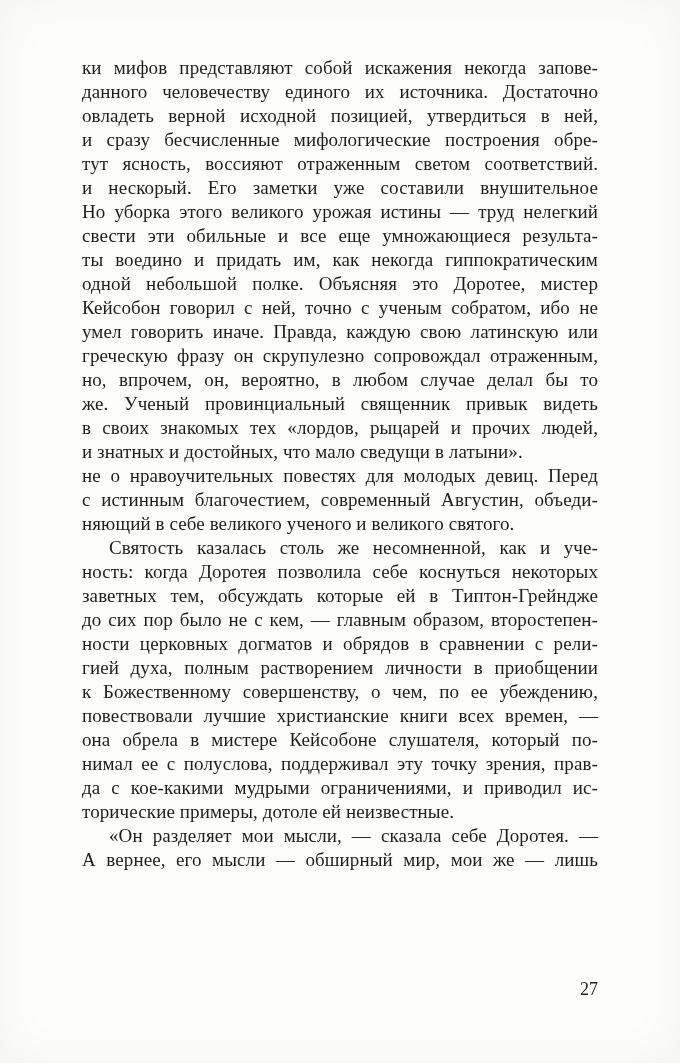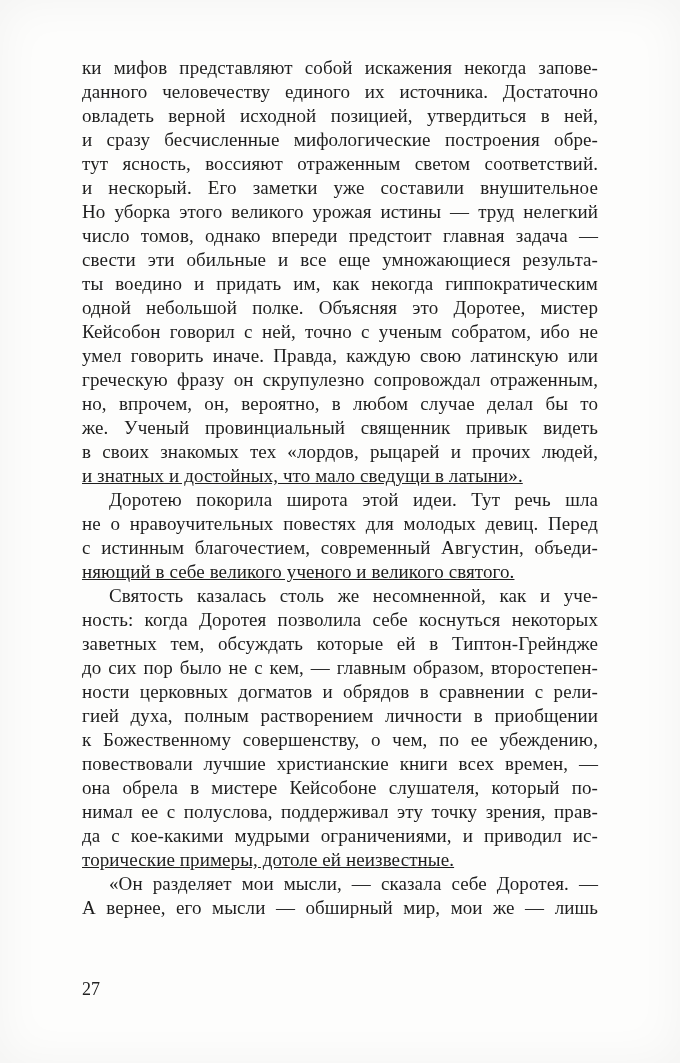--- a/index.html
+++ b/index.html
@@ -25,55 +25,53 @@
     line-height: 24px;
   }
   .line {
     height: 24px;
     text-align: justify;
     text-align-last: justify;
     white-space: nowrap;
     letter-spacing: 0.1px;
   }
   .line.indent { text-indent: 27px; }
-  .line.para-end { text-align-last: left; text-decoration: underline; }
+  .line.para-end { text-align-last: left; }
   .page-number {
     position: absolute;
     left: 82px; top: 978px;
     width: 516px;
-    text-align: left;
+    text-align: right;
     color: #222222;
     font-size: 18px;
     line-height: 22px;
   }
 </style>
 </head>
 <body>
 
 <div class="page">
   <main class="text-block">
       <div class="line">ки мифов представляют собой искажения некогда запове-</div>
       <div class="line">данного человечеству единого их источника. Достаточно</div>
       <div class="line">овладеть верной исходной позицией, утвердиться в ней,</div>
       <div class="line">и сразу бесчисленные мифологические построения обре-</div>
       <div class="line">тут ясность, воссияют отраженным светом соответствий.</div>
       <div class="line">и нескорый. Его заметки уже составили внушительное</div>
       <div class="line">Но уборка этого великого урожая истины — труд нелегкий</div>
-      <div class="line">число томов, однако впереди предстоит главная задача —</div>
       <div class="line">свести эти обильные и все еще умножающиеся результа-</div>
       <div class="line">ты воедино и придать им, как некогда гиппократическим</div>
       <div class="line">одной небольшой полке. Объясняя это Доротее, мистер</div>
       <div class="line">Кейсобон говорил с ней, точно с ученым собратом, ибо не</div>
       <div class="line">умел говорить иначе. Правда, каждую свою латинскую или</div>
       <div class="line">греческую фразу он скрупулезно сопровождал отраженным,</div>
       <div class="line">но, впрочем, он, вероятно, в любом случае делал бы то</div>
       <div class="line">же. Ученый провинциальный священник привык видеть</div>
       <div class="line">в своих знакомых тех «лордов, рыцарей и прочих людей,</div>
       <div class="line para-end">и знатных и достойных, что мало сведущи в латыни».</div>
-      <div class="line indent">Доротею покорила широта этой идеи. Тут речь шла</div>
       <div class="line">не о нравоучительных повестях для молодых девиц. Перед</div>
       <div class="line">с истинным благочестием, современный Августин, объеди-</div>
       <div class="line para-end">няющий в себе великого ученого и великого святого.</div>
       <div class="line indent">Святость казалась столь же несомненной, как и уче-</div>
       <div class="line">ность: когда Доротея позволила себе коснуться некоторых</div>
       <div class="line">заветных тем, обсуждать которые ей в Типтон-Грейндже</div>
       <div class="line">до сих пор было не с кем, — главным образом, второстепен-</div>
       <div class="line">ности церковных догматов и обрядов в сравнении с рели-</div>
       <div class="line">гией духа, полным растворением личности в приобщении</div>
       <div class="line">к Божественному совершенству, о чем, по ее убеждению,</div>

